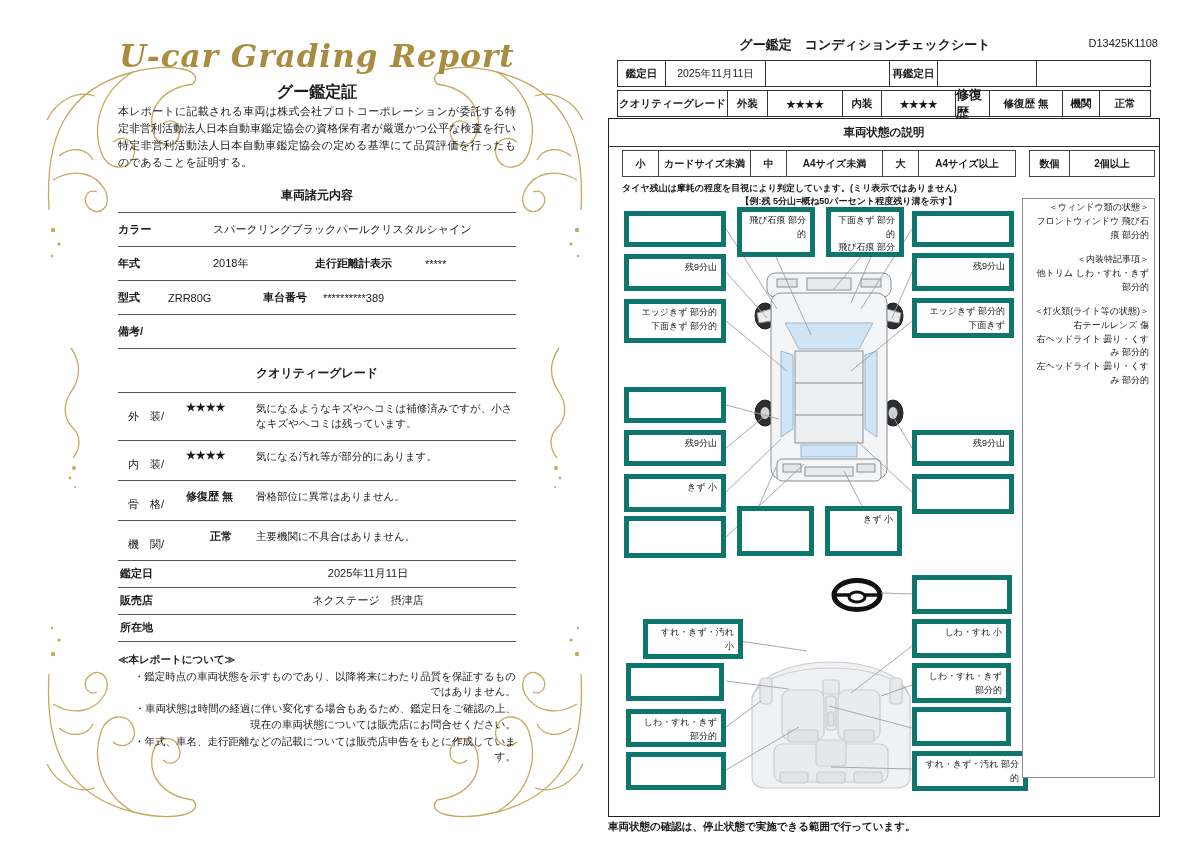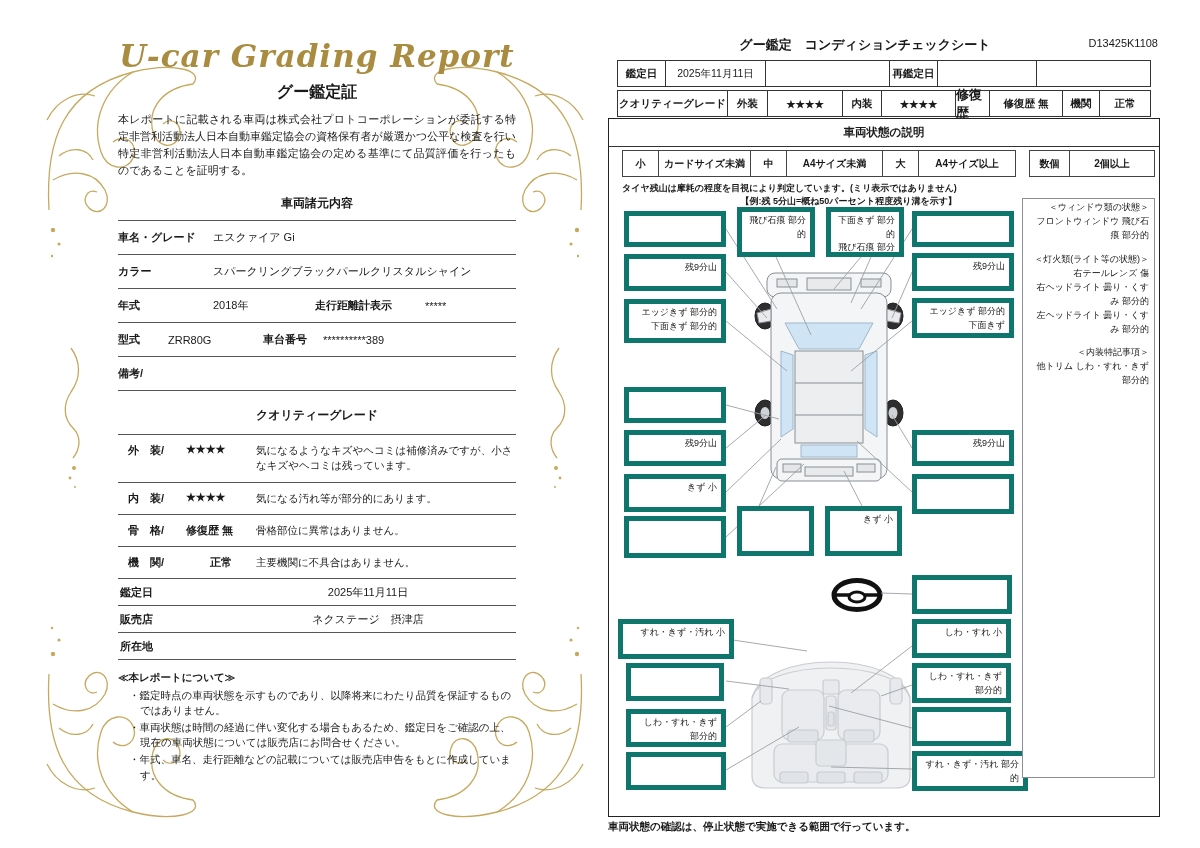--- a/index.html
+++ b/index.html
@@ -8,38 +8,38 @@
   
   .page-left{position:absolute;left:35px;top:18px;width:560px;height:815px;}
   .lp-frame{position:absolute;left:0;top:0;pointer-events:none;}
   .lp-frame path{fill:none;stroke:#c6a95f;stroke-width:1.3;}
   .lp-frame .dot{fill:#c6a95f;stroke:none;}
   .lp-content{position:absolute;left:83px;top:14px;width:398px;}
   .badge-wrap{text-align:center;}
   .lp-title{margin-top:6px;text-align:center;font-family:"DejaVu Serif","Liberation Serif",serif;
             font-style:italic;font-weight:bold;font-size:31px;color:#a98c3f;letter-spacing:1px;}
   .lp-cert{margin-top:8px;text-align:center;font-size:16px;font-weight:bold;}
-  .lp-intro{margin-top:8px;font-family:"DejaVu Serif","Liberation Serif",serif;font-size:11px;
+  .lp-intro{margin-top:0;font-family:"DejaVu Serif","Liberation Serif",serif;font-size:11px;
             line-height:1.55;text-align:justify;}
   .lp-h2{margin-top:16px;text-align:center;font-size:12px;font-weight:bold;}
   .spec-table{margin-top:8px;border-top:1px solid #555;font-size:11px;}
   .spec-row{display:flex;align-items:center;min-height:27px;border-bottom:1px solid #555;padding:3px 0;}
   .spec-row .sl{font-weight:bold;flex:none;}
   .grade-table{margin-top:10px;border-top:1px solid #555;font-size:11px;}
   .grade-row{display:flex;align-items:flex-start;border-bottom:1px solid #555;padding:8px 0 8px 10px;}
-  .grade-row .gl{font-weight:bold;width:58px;flex:none;}
+  .grade-row .gl{font-weight:normal;width:58px;flex:none;margin-top:8px;}
   .grade-row .gv{width:70px;flex:none;font-weight:bold;font-size:11px;}
   .grade-row .gd{flex:1;font-size:10.5px;line-height:1.45;}
   .meta-table{font-size:11px;}
   .meta-row{display:flex;align-items:center;min-height:26px;border-bottom:1px solid #555;}
   .meta-row .ml{font-weight:bold;width:100px;flex:none;padding-left:2px;}
   .meta-row .mv{flex:1;text-align:center;}
   .about{margin-top:10px;font-family:"DejaVu Serif","Liberation Serif",serif;font-size:10.5px;line-height:1.45;}
   .about-h{font-weight:bold;}
-  .about-item{padding-left:22px;text-indent:-11px;margin-top:2px;}
+  .about-item{padding-left:22px;text-indent:-11px;margin-top:2px;text-align:right;}
   .about-item::before{content:"・";}
   
   .page-right{position:absolute;left:600px;top:30px;width:560px;height:800px;font-size:10.5px;}
   .cs-title{position:absolute;top:6px;left:0;right:30px;text-align:center;font-weight:bold;font-size:13px;}
   .cs-docnum{position:absolute;top:7px;right:2px;font-size:11px;}
   .cs-table{position:absolute;left:17px;display:flex;border:1px solid #333;height:27px;width:534px;
             box-sizing:border-box;}
   .cs-cell{border-right:1px solid #333;display:flex;align-items:center;justify-content:center;
            box-sizing:border-box;flex:none;font-weight:bold;}
   .cs-cell:last-child{border-right:none;}
@@ -97,24 +97,20 @@
 
     <div class="lp-content">
 
       <div class="lp-title">U-car Grading Report</div>
       <div class="lp-cert">グー鑑定証</div>
       <div class="lp-intro">本レポートに記載される車両は株式会社プロトコーポレーションが委託する特定非営利活動法人日本自動車鑑定協会の資格保有者が厳選かつ公平な検査を行い特定非営利活動法人日本自動車鑑定協会の定める基準にて品質評価を行ったものであることを証明する。</div>
 
       <div class="lp-h2">車両諸元内容</div>
       <div class="spec-table">
         <div class="spec-row">
-          <span class="sl" style="width:95px">車名・グレード</span>
-          <span>エスクァイア Gi</span>
-        </div>
-        <div class="spec-row">
           <span class="sl" style="width:95px">カラー</span>
           <span>スパークリングブラックパールクリスタルシャイン</span>
         </div>
         <div class="spec-row">
           <span class="sl" style="width:95px">年式</span>
           <span style="width:102px">2018年</span>
           <span class="sl" style="width:110px">走行距離計表示</span>
           <span>*****</span>
         </div>
         <div class="spec-row">
@@ -327,42 +323,42 @@
       <div class="dbox" style="left:303px;top:134px;width:102px;height:38px">残9分山</div>
       <div class="dbox" style="left:303px;top:179px;width:102px;height:40px">エッジきず 部分的
 下面きず</div>
       <div class="dbox" style="left:303px;top:311px;width:102px;height:36px">残9分山</div>
       <div class="dbox" style="left:303px;top:355px;width:102px;height:40px"></div>
 
       <div class="dbox" style="left:128px;top:387px;width:77px;height:50px"></div>
       <div class="dbox" style="left:216px;top:387px;width:77px;height:50px">きず 小</div>
 
       <div class="dbox" style="left:303px;top:456px;width:100px;height:39px"></div>
-      <div class="dbox" style="left:9px;top:500px;width:116px;height:40px">すれ・きず・汚れ 小</div>
+      <div class="dbox" style="left:34px;top:500px;width:100px;height:40px">すれ・きず・汚れ 小</div>
       <div class="dbox" style="left:17px;top:544px;width:98px;height:38px"></div>
       <div class="dbox" style="left:17px;top:590px;width:100px;height:38px">しわ・すれ・きず 部分的</div>
       <div class="dbox" style="left:17px;top:633px;width:100px;height:38px"></div>
       <div class="dbox" style="left:303px;top:500px;width:99px;height:39px">しわ・すれ 小</div>
       <div class="dbox" style="left:303px;top:544px;width:99px;height:40px">しわ・すれ・きず 部分的</div>
       <div class="dbox" style="left:303px;top:588px;width:99px;height:39px"></div>
       <div class="dbox" style="left:303px;top:632px;width:116px;height:40px">すれ・きず・汚れ 部分的</div>
 
       <div class="info-box">
         <div class="info-sec">
           <div>＜ウィンドウ類の状態＞</div>
           <div class="info-lines">フロントウィンドウ 飛び石痕 部分的</div>
         </div>
         <div class="info-sec">
+          <div>＜内装特記事項＞</div>
+          <div class="info-lines">他トリム しわ・すれ・きず 部分的</div>
+        </div>
+        <div class="info-sec">
           <div>＜灯火類(ライト等の状態)＞</div>
           <div class="info-lines">右テールレンズ 傷
 右ヘッドライト 曇り・くすみ 部分的
 左ヘッドライト 曇り・くすみ 部分的</div>
         </div>
-        <div class="info-sec">
-          <div>＜内装特記事項＞</div>
-          <div class="info-lines">他トリム しわ・すれ・きず 部分的</div>
-        </div>
       </div>
     </div>
 
     <div class="cs-note">車両状態の確認は、停止状態で実施できる範囲で行っています。</div>
   </div>
 </div>
 
 </body></html>

